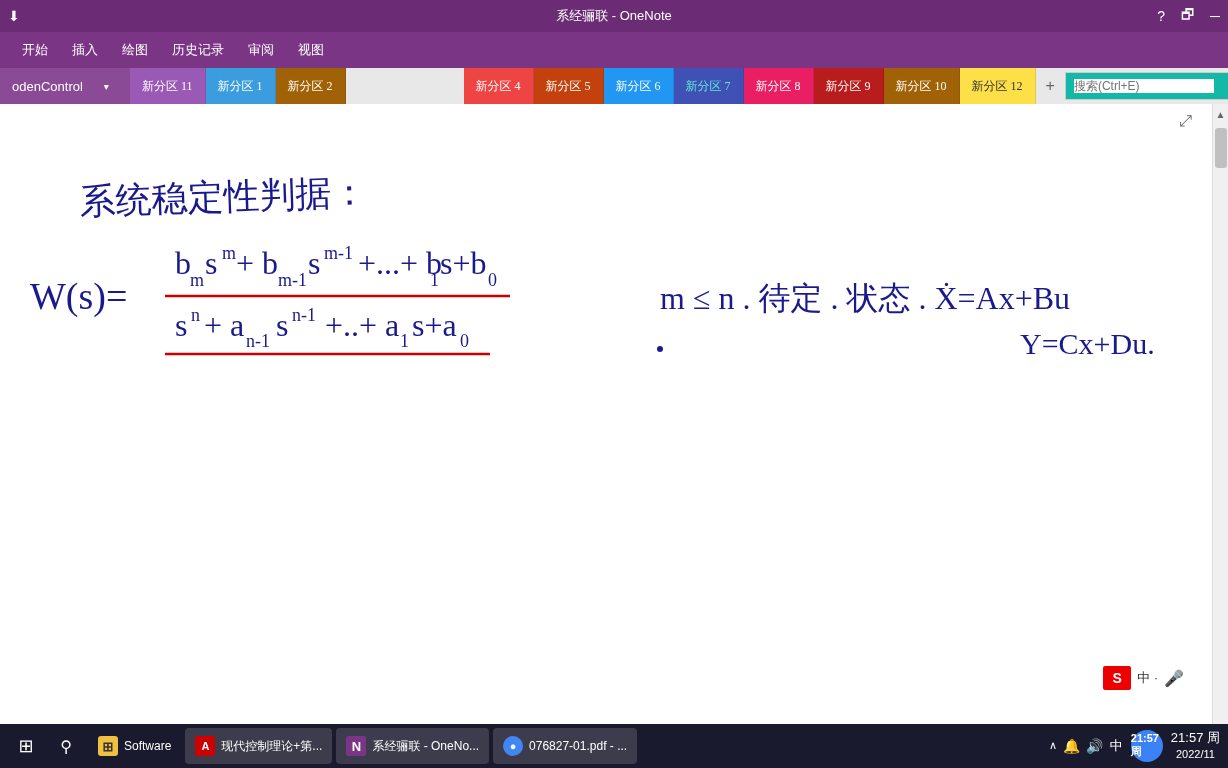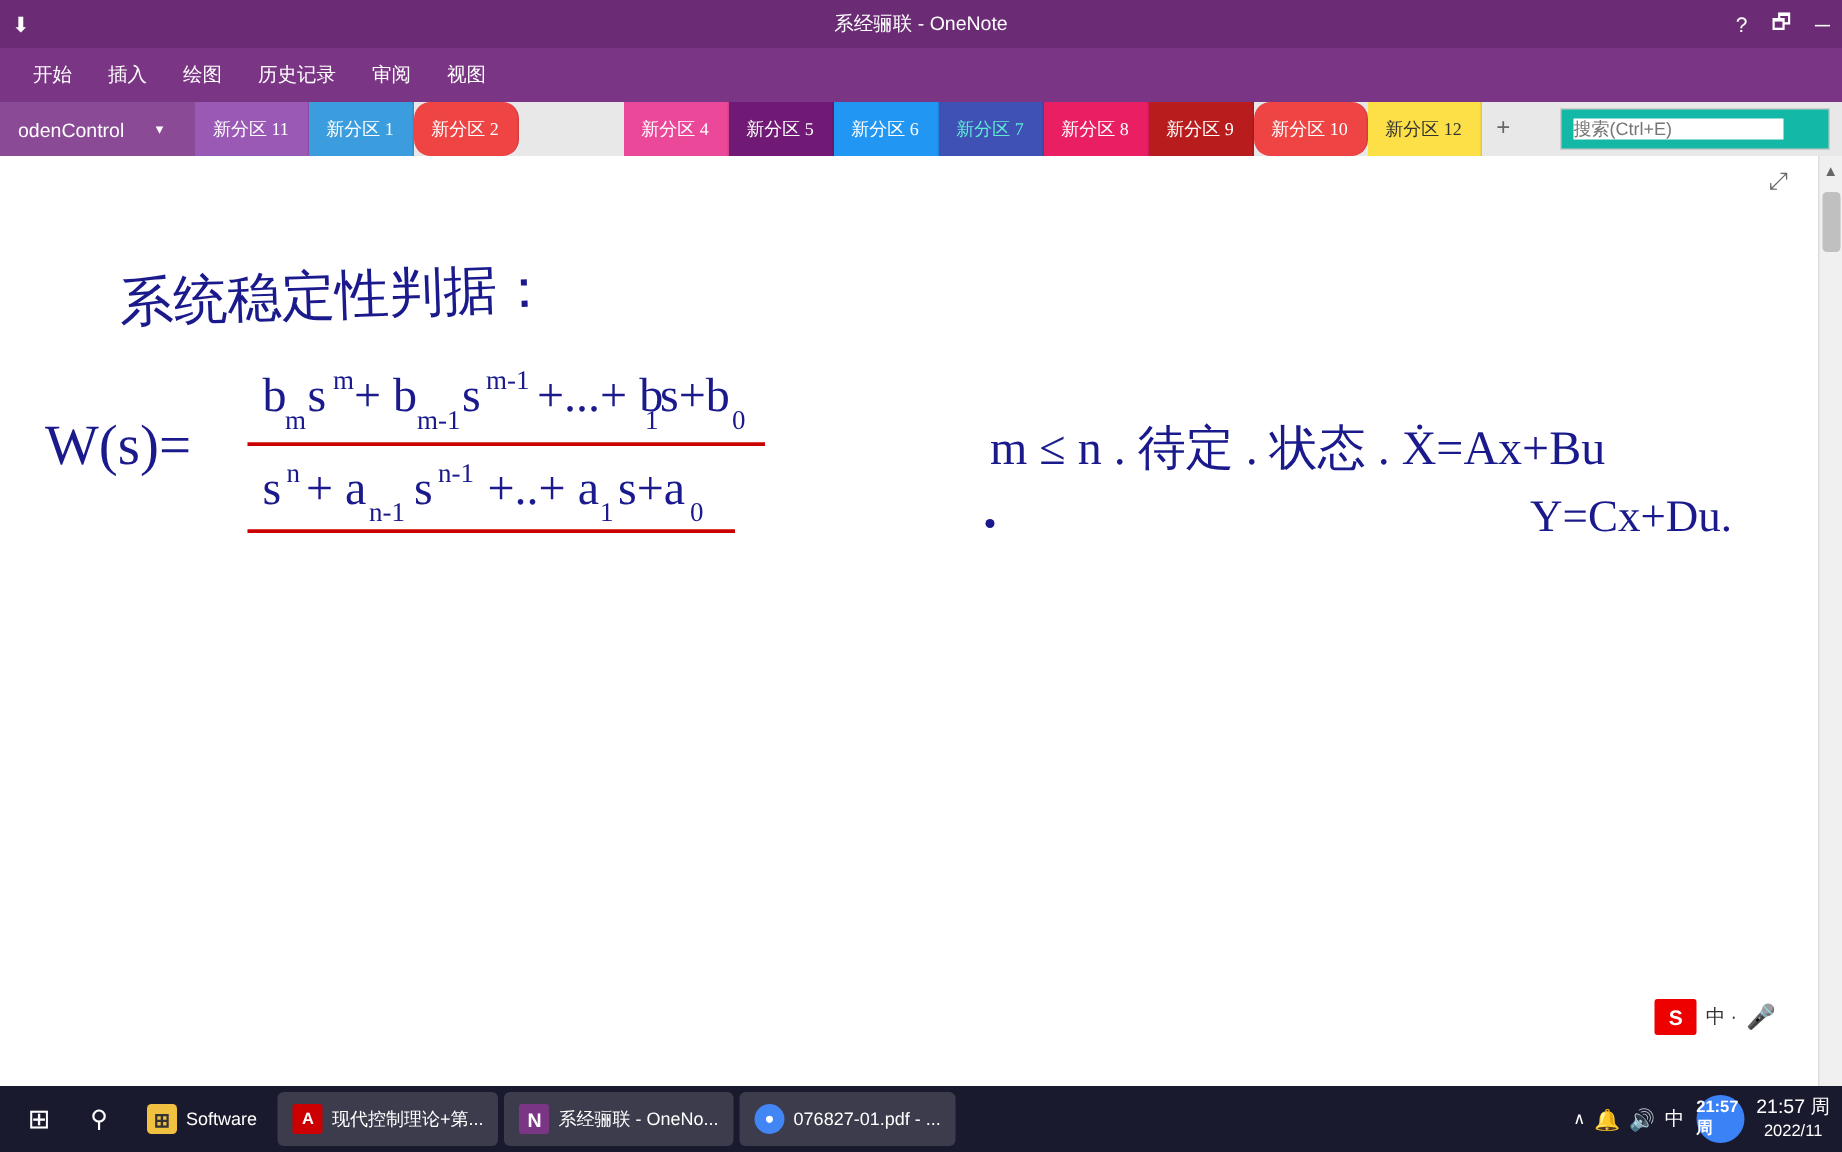--- a/index.html
+++ b/index.html
@@ -84,24 +84,24 @@
       font-size: 12px;
       cursor: pointer;
       border-right: 1px solid rgba(0,0,0,0.1);
       white-space: nowrap;
       color: #333;
       font-weight: 500;
       font-family: Liberation Serif, serif;
     }
     .section-tab.tab-purple { background: #9b59b6; color: white; }
     .section-tab.tab-blue1 { background: #3b9ddd; color: white; }
-    .section-tab.tab-blue2 { background: #ef4444; color: white; border-radius: 11px; }
+    .section-tab.tab-blue2 { background: #a16207; color: white; }
     .section-tab.tab-green { background: #4caf50; color: white; margin-top: 44px; }
-    .section-tab.tab-teal { background: #ec4899; color: white; }
-    .section-tab.tab-cyan { background: #701a75; color: white; }
+    .section-tab.tab-teal { background: #ef4444; color: white; margin-left: 48px; }
+    .section-tab.tab-cyan { background: #c2410c; color: white; }
     .section-tab.tab-blue3 { background: #2196f3; color: white; }
     .section-tab.tab-indigo { background: #3f51b5; color: #5eead4; }
     .section-tab.tab-pink { background: #e91e63; color: white; }
     .section-tab.tab-orange { background: #b91c1c; color: white; text-align: right; }
     .section-tab.tab-active { background: #fde047; color: #333; border-bottom: none; }
     .section-tab-add {
       display: flex;
       align-items: center;
       padding: 0 10px;
       font-size: 16px;

